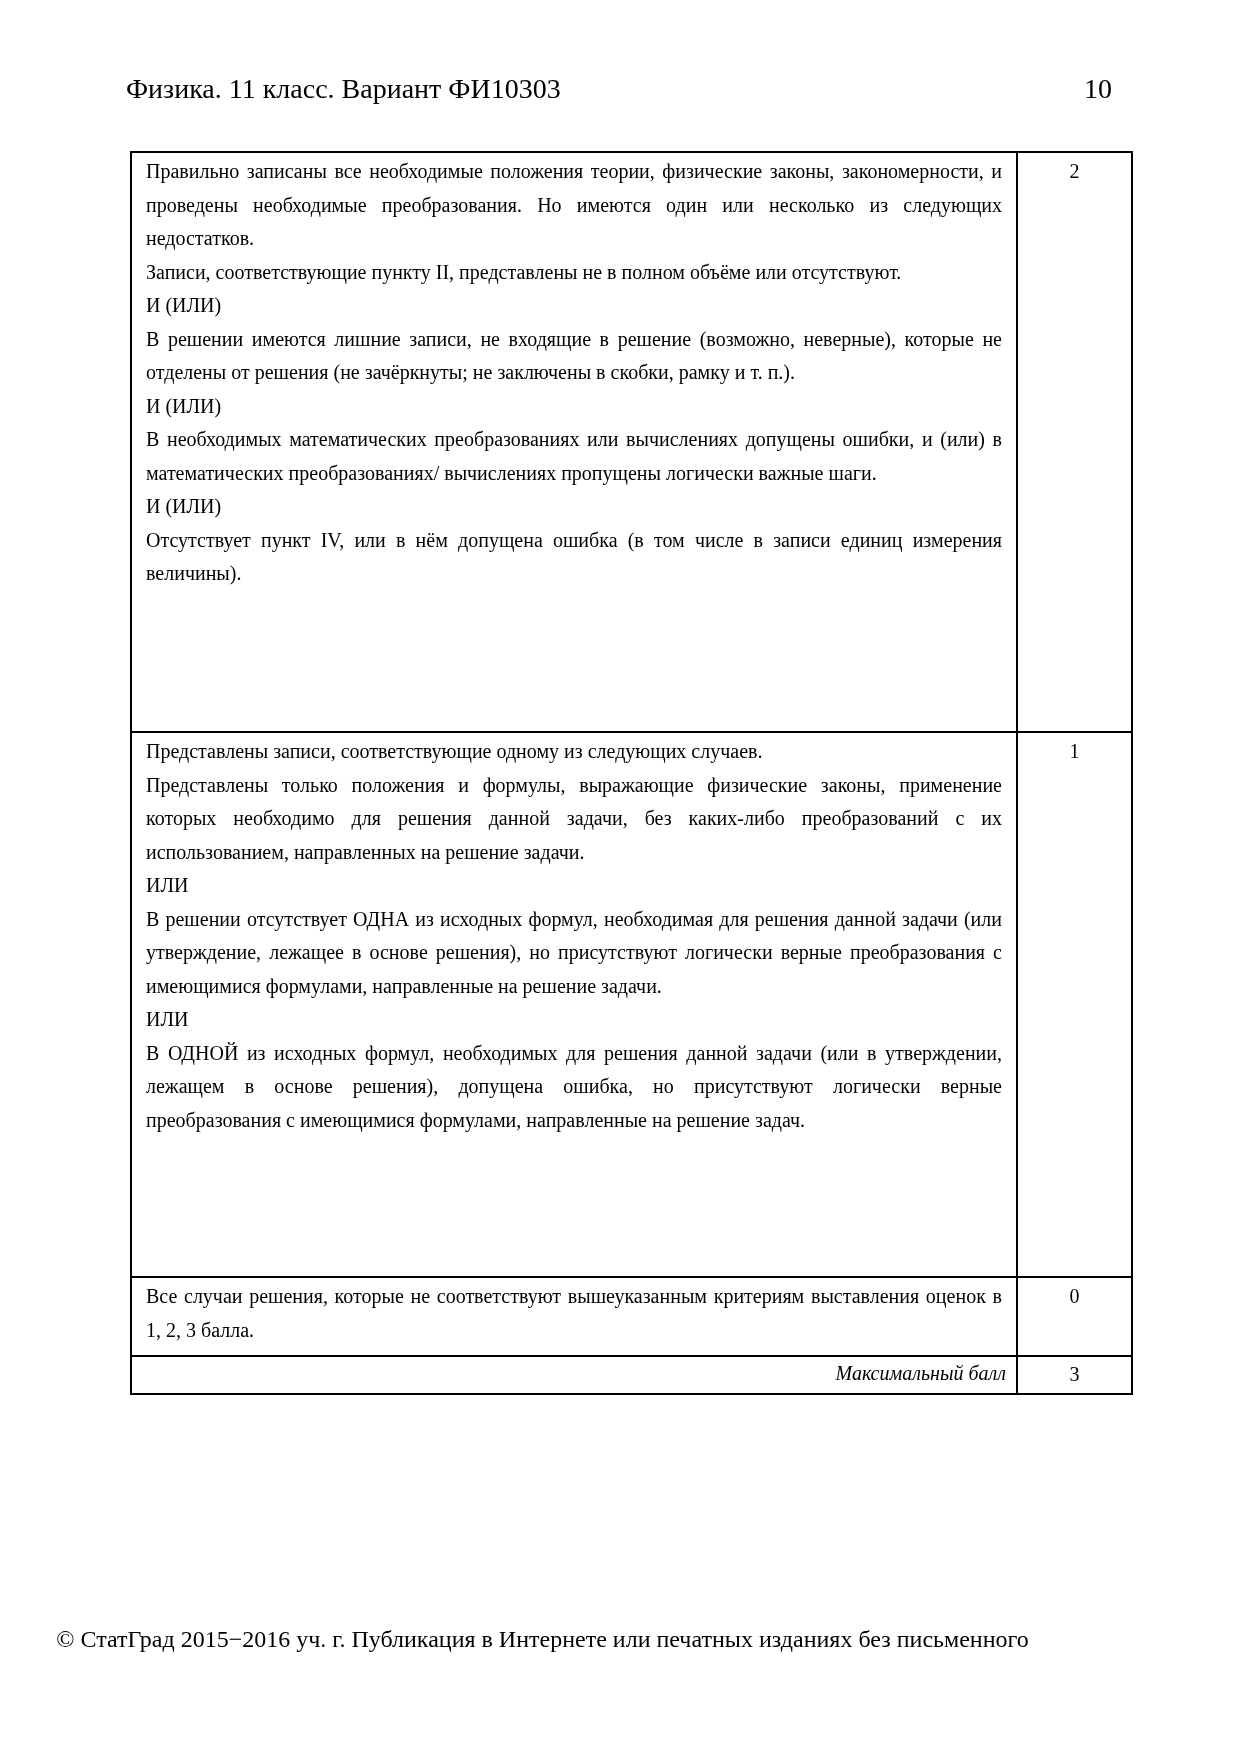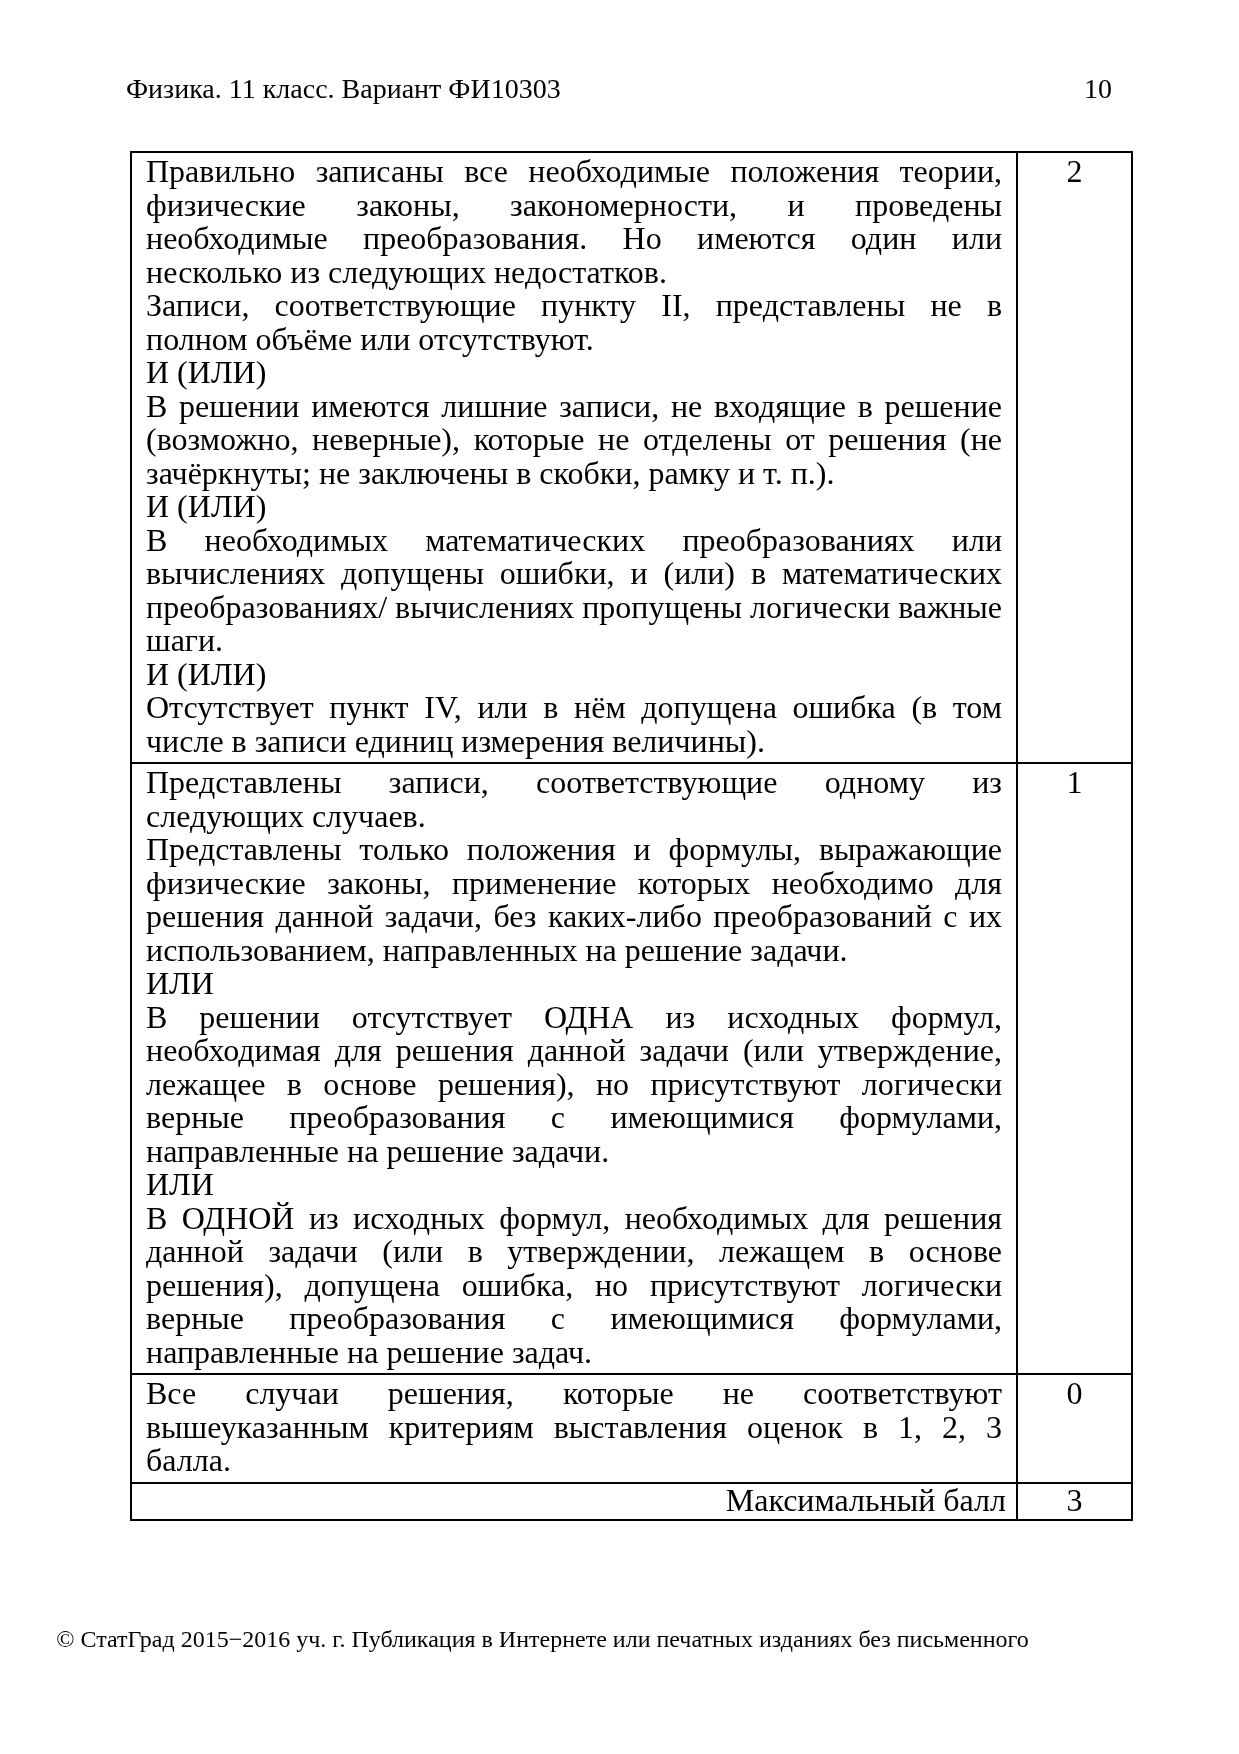--- a/index.html
+++ b/index.html
@@ -25,21 +25,21 @@
   }
   .header .page-number { padding-right: 14px; font-family: Liberation Serif, serif; }
 
   table.criteria-table {
     position: absolute;
     left: 130px;
     top: 151px;
     width: 1003px;
     border-collapse: collapse;
     table-layout: fixed;
-    font-size: 32px;
+    font-size: 20px;
     line-height: 33.5px;
   }
   table.criteria-table td {
     border: 2px solid #000000;
     vertical-align: top;
     overflow: hidden;
   }
   td.crit-cell {
     padding: 2px 14px 4px 14px;
     text-align: justify;
@@ -49,20 +49,21 @@
     width: 111px;
     text-align: center;
     padding-top: 2px;
   }
   tr.row-1 td { height: 572px; }
   tr.row-2 td { height: 537px; }
   tr.row-3 td { height: 71px; margin-top: 36px; }
   tr.row-max td { height: 32px; }
   td.max-label-cell {
     text-align: right;
+    font-style: italic;
     padding: 0 10px 2px 14px;
     vertical-align: middle;
   }
   tr.row-max td.score-cell { vertical-align: middle; padding-top: 0; }
 
   .footer {
     position: absolute;
     left: 0;
     top: 1624px;
     width: 1085px;

